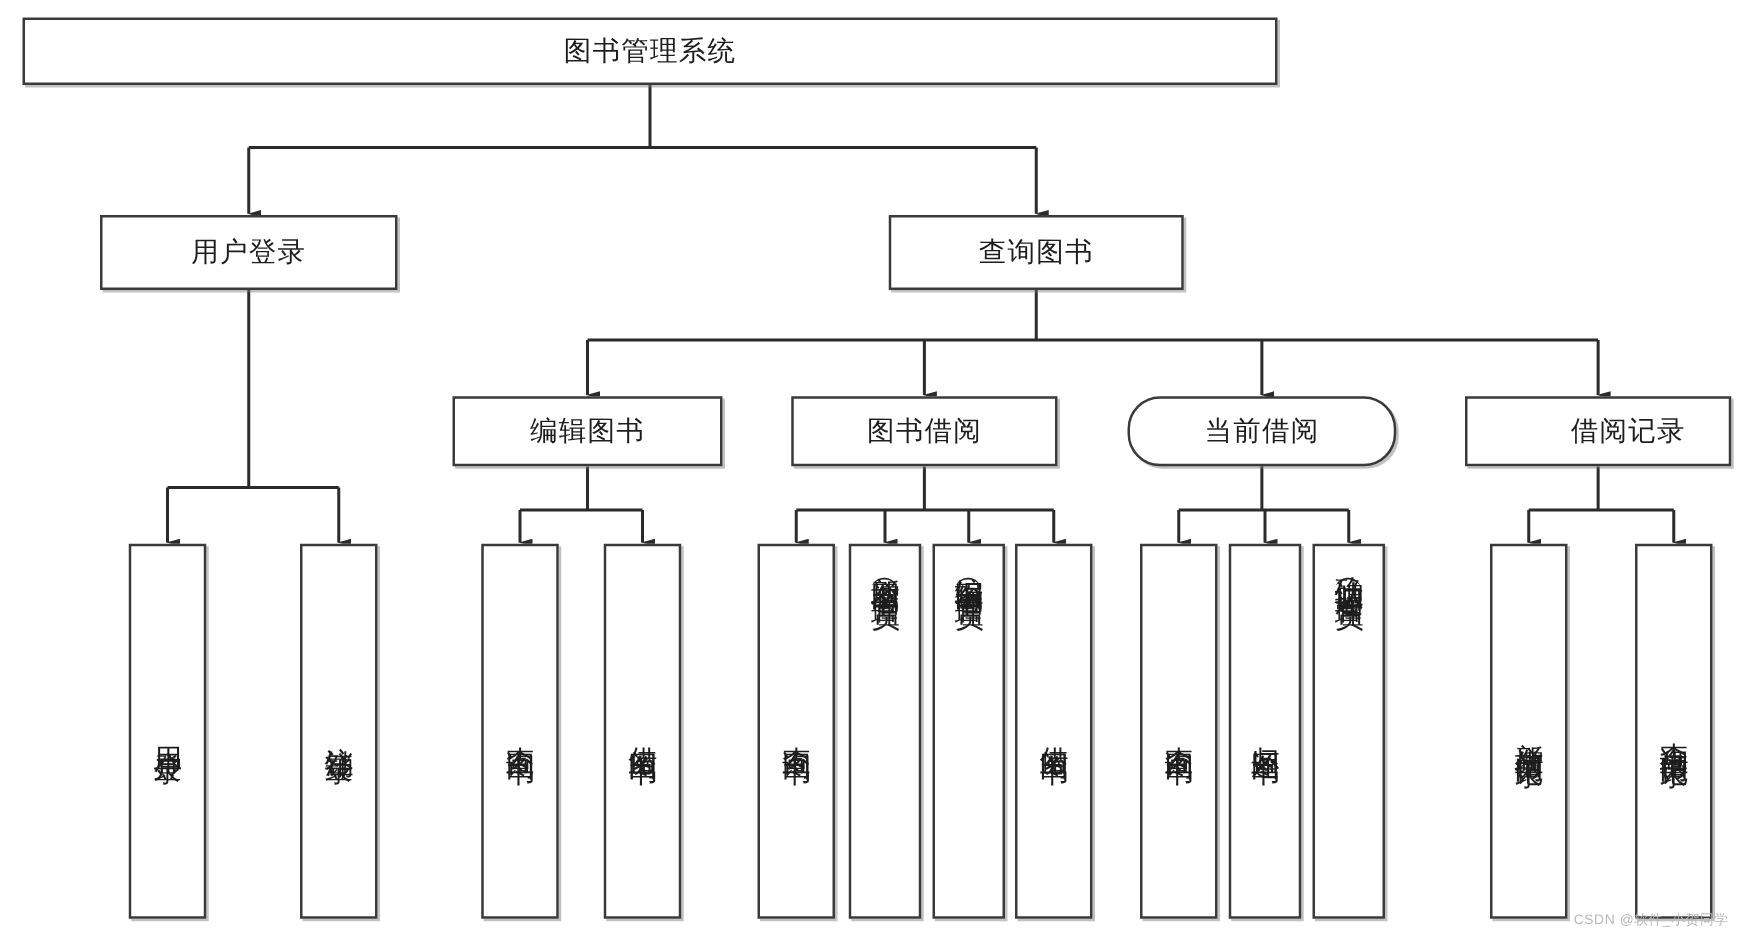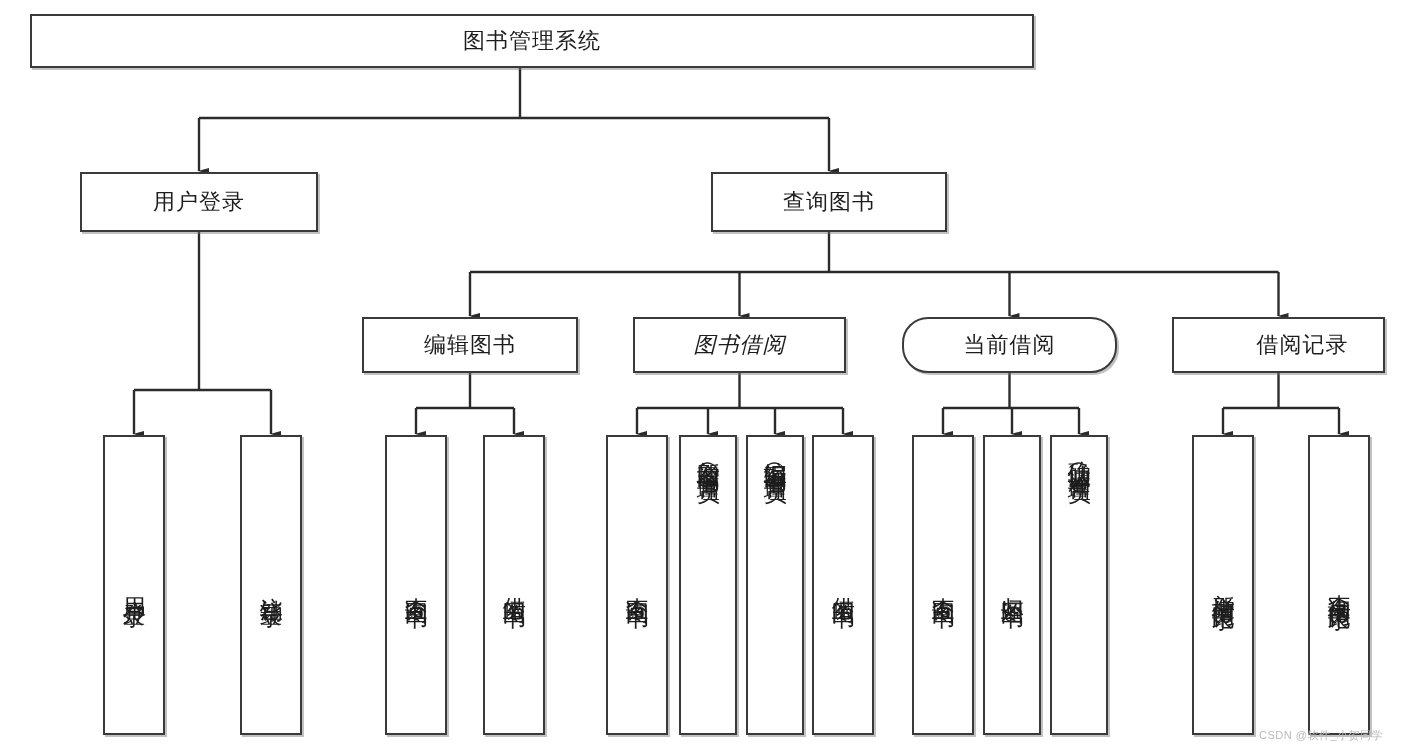--- a/index.html
+++ b/index.html
@@ -81,33 +81,33 @@
         <line x1="1012" y1="408" x2="1012" y2="434" stroke="#2b2b2b" stroke-width="2.4" marker-end="url(#arrowhead)"></line>
         <line x1="1079" y1="408" x2="1079" y2="434" stroke="#2b2b2b" stroke-width="2.4" marker-end="url(#arrowhead)"></line>
         <line x1="1278.5" y1="373" x2="1278.5" y2="408" stroke="#2b2b2b" stroke-width="2.4"></line>
         <line x1="1223" y1="408" x2="1339" y2="408" stroke="#2b2b2b" stroke-width="2.4"></line>
         <line x1="1223" y1="408" x2="1223" y2="434" stroke="#2b2b2b" stroke-width="2.4" marker-end="url(#arrowhead)"></line>
         <line x1="1339" y1="408" x2="1339" y2="434" stroke="#2b2b2b" stroke-width="2.4" marker-end="url(#arrowhead)"></line>
       </g>
   </svg>
 
   <div id="nodes">
-      <div class="node horiz" style="left: 18px; top: 14px; width: 1004px; height: 54px; margin-left: 12px;">
+      <div class="node horiz" style="left: 18px; top: 14px; width: 1004px; height: 54px;">
         <span class="label">图书管理系统</span>
       </div>
       <div class="node horiz" style="left: 80px; top: 172px; width: 238px; height: 60px;">
         <span class="label">用户登录</span>
       </div>
       <div class="node horiz" style="left: 711px; top: 172px; width: 236px; height: 60px;">
         <span class="label">查询图书</span>
       </div>
       <div class="node horiz" style="left: 362px; top: 317px; width: 216px; height: 56px;">
         <span class="label">编辑图书</span>
       </div>
-      <div class="node horiz" style="left: 633px; top: 317px; width: 213px; height: 56px; font-style: italic;">
+      <div class="node horiz" style="left: 633px; top: 317px; width: 213px; height: 56px;">
         <span class="label">图书借阅</span>
       </div>
       <div class="node horiz" style="left: 902px; top: 317px; width: 215px; height: 56px; border-radius: 26px;">
         <span class="label">当前借阅</span>
       </div>
       <div class="node horiz" style="left: 1172px; top: 317px; width: 213px; height: 56px; padding-left: 48px;">
         <span class="label">借阅记录</span>
       </div>
       <div class="node vert" style="left: 103px; top: 435px; width: 62px; height: 300px;">
         <span class="label">用户登录</span>

